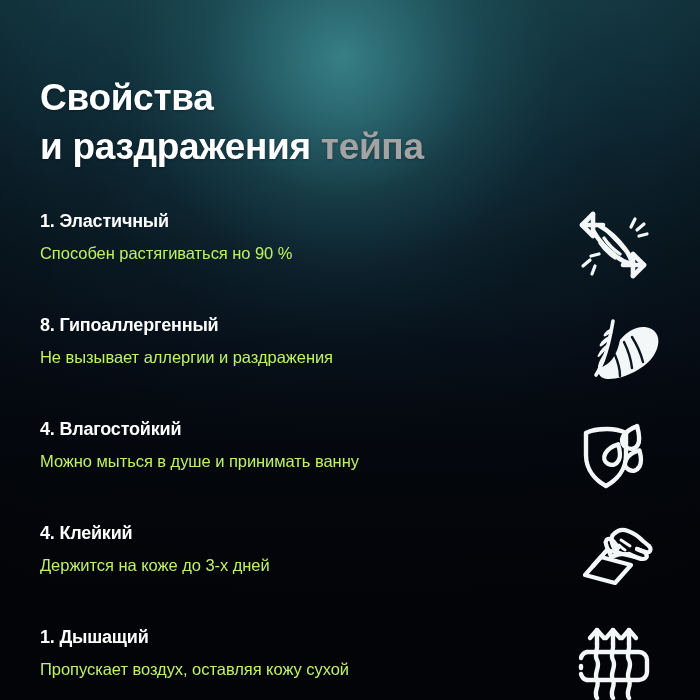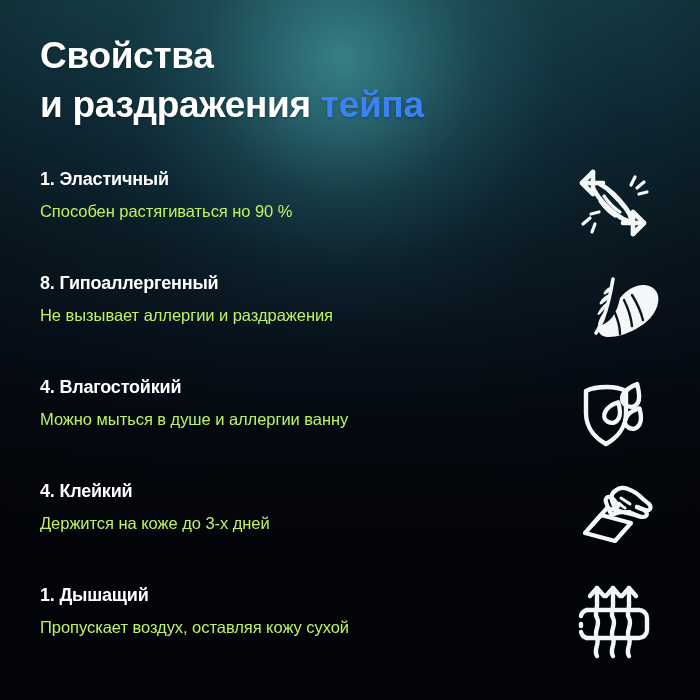--- a/index.html
+++ b/index.html
@@ -68,36 +68,37 @@
         to bottom,
         rgba(4,7,12,0) 0%,
         rgba(4,6,10,0.42) 34%,
         rgba(3,4,8,0.80) 68%,
         #030407 100%);
   }
 
   .content {
     position:absolute; inset:0;
     z-index:5;
+    margin-top:42px;
   }
 
   
   .heading {
     position:absolute;
     left:40px; top:32px;
     width:560px;
     font-size:37px;
     font-weight:bold;
     line-height:1.32;
     letter-spacing:-0.3px;
     color:#ffffff;
     text-shadow:0 1px 3px rgba(0,0,0,0.30);
   }
   .heading .line { display:block; white-space:nowrap; }
-  .heading .accent { color:#3b82f6; }
+  .heading .accent { color:#a3a3a3; }
 
   
   .features {
     position:absolute;
     left:0; right:0; top:156px;
   }
 
   .feature {
     position:relative;
     height:104px;
@@ -226,21 +227,21 @@
               <path d="M45 31 C49 39 52 48 53 57" stroke="#0a1620" stroke-width="2.4" stroke-linecap="round"></path>
               <path d="M53 26 C58 34 62 43 64 51" stroke="#0a1620" stroke-width="2.4" stroke-linecap="round"></path>
               <path d="M36 44 C39 51 41 58 41 65" stroke="#0a1620" stroke-width="2.4" stroke-linecap="round"></path>
             </svg>
           </span>
         </div>
       </div>
 
       <div class="feature r3">
         <div class="ftitle">4. Влагостойкий</div>
-        <div class="fsub">Можно мыться в душе и аллергии ванну</div>
+        <div class="fsub">Можно мыться в душе и принимать ванну</div>
         <div class="ficon">
           <span>
             <svg width="80" height="80" viewBox="0 0 80 80" fill="none" stroke="#f4f7f8" stroke-width="4.4" stroke-linecap="round" stroke-linejoin="round">
 
               <path d="M13 18
                        C13 18 20 14 34 14
                        C42 14 49 16 53 18
                        L53 40
                        C53 56 42 66 33 71
                        C24 66 13 56 13 40

